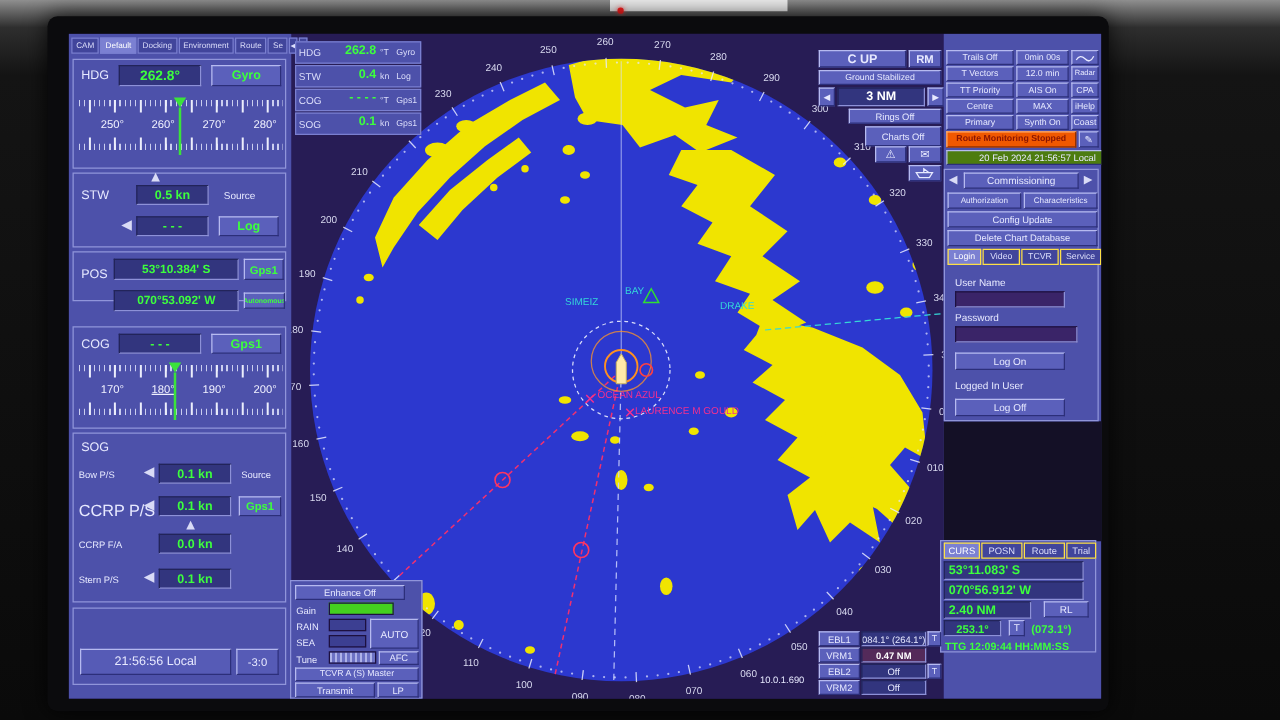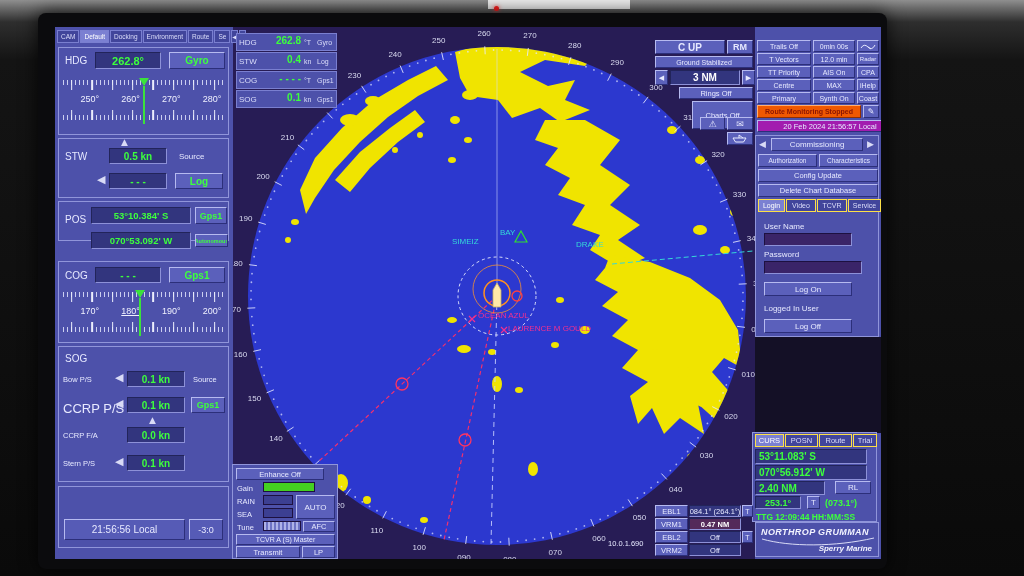--- a/index.html
+++ b/index.html
@@ -507,21 +507,21 @@
         </div>
       </div>
 
     <div class="btn" style="left:600px; top:13px; width:70px; height:14px; font-size:10px; font-weight:bold;">C UP</div>
     <div class="btn" style="left:672px; top:13px; width:26px; height:14px; font-size:9px; font-weight:bold;">RM</div>
     <div class="btn" style="left:600px; top:29px; width:98px; height:12px; font-size:7px;">Ground Stabilized</div>
     <div class="btn icon" style="left:600px; top:43px; width:13px; height:15px; font-size:7px;">◀</div>
     <div class="val" style="left:615px; top:43px; width:70px; height:15px; font-size:10px; color:#ffffff;">3 NM</div>
     <div class="btn icon" style="left:687px; top:43px; width:13px; height:15px; font-size:7px;">▶</div>
     <div class="btn" style="left:624px; top:60px; width:74px; height:12px;">Rings Off</div>
-    <div class="btn" style="left:637px; top:74px; width:61px; height:28px;">Charts Off</div>
+    <div class="btn" style="left:637px; top:74px; width:61px; height:16px;">Charts Off</div>
     <div class="btn icon" style="left:645px; top:90px; width:25px; height:13px; font-size:9px;">⚠</div>
     <div class="btn icon" style="left:672px; top:90px; width:26px; height:13px; font-size:9px;">✉</div>
     <div class="btn" style="left:672px; top:105px; width:26px; height:13px;">
       <svg width="18" height="9" viewBox="0 0 18 9">
           <path d="M2,4 h13 l-2.5,4 h-8 z M8,4 v-3 l4,3" fill="none" stroke="#e7e9ff" stroke-width="1"></path>
         </svg>
     </div>
 
     <div id="rightbar">
       <div class="dark"></div>
@@ -542,21 +542,21 @@
         <div class="btn" style="left: 100px; top: 26px; width: 22px; height: 12px; font-size: 7px;">CPA</div>
         <div class="btn" style="left: 0px; top: 39px; width: 54px; height: 12px; font-size: 7px;">Centre</div>
         <div class="btn" style="left: 56px; top: 39px; width: 42px; height: 12px; font-size: 7px;">MAX</div>
         <div class="btn" style="left: 100px; top: 39px; width: 22px; height: 12px; font-size: 7px;">iHelp</div>
         <div class="btn" style="left: 0px; top: 52px; width: 54px; height: 12px; font-size: 7px;">Primary</div>
         <div class="btn" style="left: 56px; top: 52px; width: 42px; height: 12px; font-size: 7px;">Synth On</div>
         <div class="btn" style="left: 100px; top: 52px; width: 22px; height: 12px; font-size: 7px;">Coast</div>
       </div>
     <div class="alert" style="left:702px; top:78px; width:104px; height:13px;">Route Monitoring Stopped</div>
     <div class="btn icon" style="left:808px; top:78px; width:16px; height:13px; font-size:8px;">✎</div>
-    <div class="btn" style="left:702px; top:93px; width:146px; height:12px; font-size:7.5px; background:#a21caf;">20 Feb 2024 21:56:57 Local</div>
+    <div class="btn" style="left:702px; top:93px; width:146px; height:12px; font-size:7.5px; background:#4d7c0f;">20 Feb 2024 21:56:57 Local</div>
 
     <div class="panel" style="left:700px; top:108px; width:124px; height:202px; background:#4d51aa;">
       <div class="txt icon" style="left:3px; top:3px; font-size:9px; color:#d9dbf6;">◀</div>
       <div class="btn" style="left:15px; top:2px; width:92px; height:13px; font-size:8px;">Commissioning</div>
       <div class="txt icon" style="left:111px; top:3px; font-size:9px; color:#d9dbf6;">▶</div>
       <div class="btn" style="left:2px; top:18px; width:59px; height:13px; font-size:6.5px;">Authorization</div>
       <div class="btn" style="left:63px; top:18px; width:59px; height:13px; font-size:6.5px;">Characteristics</div>
       <div class="btn" style="left:2px; top:33px; width:120px; height:13px;">Config Update</div>
       <div class="btn" style="left:2px; top:48px; width:120px; height:13px;">Delete Chart Database</div>
       <div id="comm-tabs">
@@ -597,27 +597,20 @@
         <div class="btn" style="left: 87px; top: 0px; width: 11px; height: 12px; font-size: 7px;">T</div>
         <div class="btn" style="left: 0px; top: 13px; width: 33px; height: 12px;">VRM1</div>
         <div class="val" style="left: 34px; top: 13px; width: 52px; height: 12px; font-size: 7.5px; background: rgb(84, 42, 90); color: rgb(255, 255, 255);">0.47 NM</div>
         <div class="btn" style="left: 0px; top: 26px; width: 33px; height: 12px;">EBL2</div>
         <div class="val" style="left: 34px; top: 26px; width: 52px; height: 12px; font-size: 7.5px; color: rgb(231, 233, 255); font-weight: normal;">Off</div>
         <div class="btn" style="left: 87px; top: 26px; width: 11px; height: 12px; font-size: 7px;">T</div>
         <div class="btn" style="left: 0px; top: 39px; width: 33px; height: 12px;">VRM2</div>
         <div class="val" style="left: 34px; top: 39px; width: 52px; height: 12px; font-size: 7.5px; color: rgb(231, 233, 255); font-weight: normal;">Off</div>
       </div>
 
-    <div id="brand">
-      <div class="n">NORTHROP GRUMMAN</div>
-      <svg class="abs" style="left:4px; top:14px;" width="116" height="10" viewBox="0 0 116 10">
-        <path d="M2,2 C30,10 75,10 114,1" fill="none" stroke="#d9dbf6" stroke-width="1"></path>
-      </svg>
-      <div class="s">Sperry Marine</div>
-    </div>
 
     <div class="panel" style="left:177px; top:437px; width:106px; height:95px; background:#4d51aa;">
       <div class="btn" style="left:3px; top:3px; width:88px; height:12px;">Enhance Off</div>
       <div class="txt" style="left:4px; top:19px; font-size:7.5px;">Gain</div>
       <div class="abs" style="left:30px; top:17px; width:52px; height:10px; background:#44d020; border:1px solid #1d1040;"></div>
       <div class="txt" style="left:4px; top:32px; font-size:7.5px;">RAIN</div>
       <div class="abs" style="left:30px; top:30px; width:30px; height:10px; background:#3c3f92; border:1px solid #1d1040;"></div>
       <div class="txt" style="left:4px; top:45px; font-size:7.5px;">SEA</div>
       <div class="abs" style="left:30px; top:43px; width:30px; height:10px; background:#3c3f92; border:1px solid #1d1040;"></div>
       <div class="btn" style="left:63px; top:30px; width:39px; height:24px; font-size:8px;">AUTO</div>

